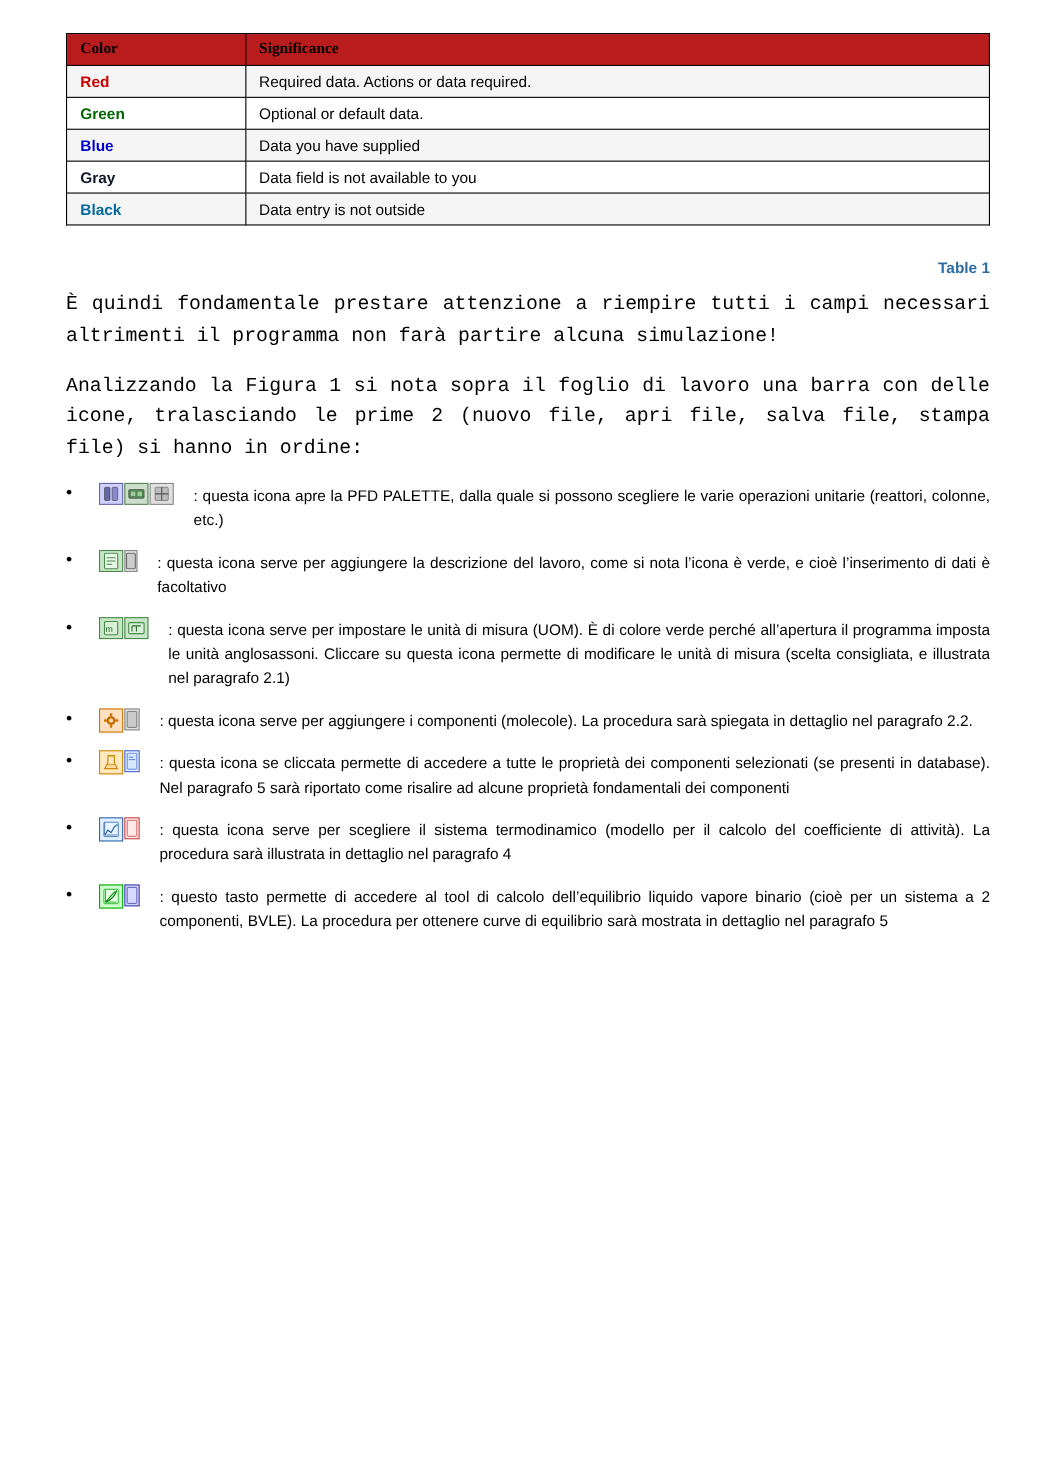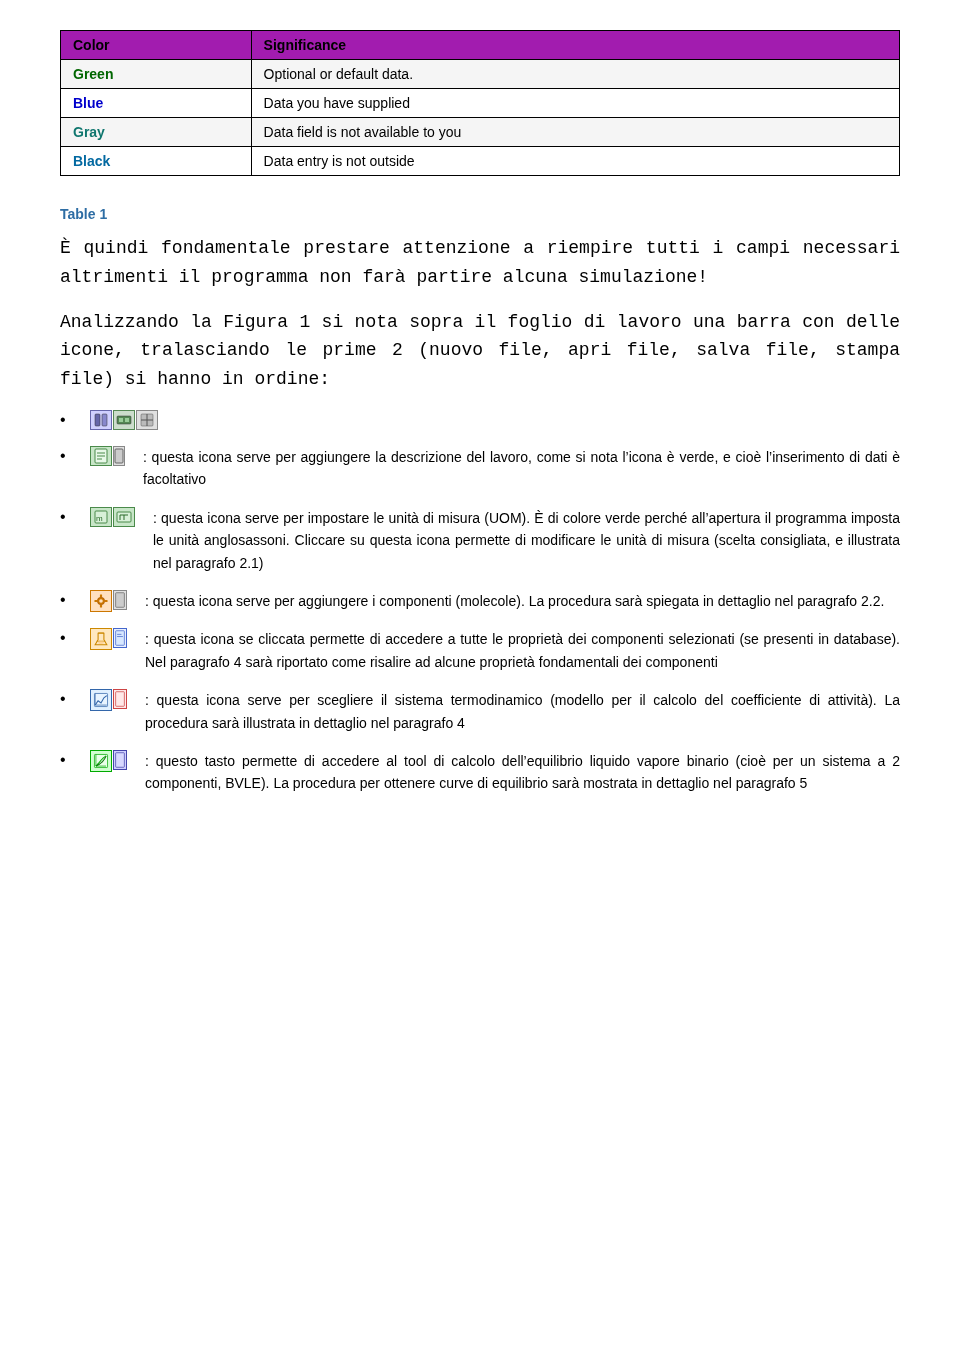--- a/index.html
+++ b/index.html
@@ -20,32 +20,33 @@
       margin-bottom: 30px;
     }
     .color-table th, .color-table td {
       border: 1px solid #000;
       padding: 6px 12px;
       text-align: left;
       vertical-align: top;
       font-size: 14px;
     }
     .color-table th {
-      background: #a21caf;
+      background: #b91c1c;
       font-weight: bold;
+      font-family: Liberation Serif, serif;
     }
     .color-table tr:nth-child(odd) td {
       background: #f5f5f5;
     }
     .color-table tr:nth-child(even) td {
       background: #ffffff;
     }
 
     .table-caption {
-      text-align: left;
+      text-align: right;
       font-size: 14px;
       color: #2e6da4;
       font-weight: bold;
       margin-bottom: 12px;
     }
 
     .body-text {
       font-size: 18px;
       line-height: 1.6;
       margin-bottom: 16px;
@@ -84,21 +85,21 @@
       line-height: 1.6;
       text-align: justify;
       flex: 1;
     }
 
     
     .color-red { color: #cc0000; font-weight: bold; }
     .color-green { color: #006600; font-weight: bold; margin-top: 16px; }
     .color-blue { color: #0000cc; font-weight: bold; }
     .color-yellow { color: #cc9900; font-weight: bold; }
-    .color-gray { color: #0f766e; font-weight: bold; }
+    .color-gray { color: #0f172a; font-weight: bold; }
     .color-black { color: #0369a1; font-weight: bold; }
 
     
     .mini-icon {
       width: 22px;
       height: 20px;
       border: 1px solid #888;
       display: inline-flex;
       align-items: center;
       justify-content: center;
@@ -125,20 +126,24 @@
 <body>
 
 <table class="color-table">
   <thead>
     <tr>
       <th>Color</th>
       <th>Significance</th>
     </tr>
   </thead>
   <tbody id="table-body">
+  <tr>
+        <td class="color-red">Red</td>
+        <td>Required data. Actions or data required.</td>
+      </tr>
       <tr>
         <td class="color-green">Green</td>
         <td>Optional or default data.</td>
       </tr>
       <tr>
         <td class="color-blue">Blue</td>
         <td>Data you have supplied</td>
       </tr>
       <tr>
         <td class="color-gray">Gray</td>
@@ -182,20 +187,21 @@
           </span>
           <span class="mini-icon" style="background:#e0e0e0;border-color:#888;">
             <svg viewBox="0 0 16 16" fill="none" xmlns="http://www.w3.org/2000/svg">
               <rect x="2" y="2" width="12" height="12" rx="1" fill="#bbbbbb" stroke="#555" stroke-width="0.5"></rect>
               <line x1="2" y1="8" x2="14" y2="8" stroke="#555" stroke-width="1"></line>
               <line x1="8" y1="2" x2="8" y2="14" stroke="#555" stroke-width="1"></line>
             </svg>
           </span>
         </div>
       </div>
+      <span class="bullet-text">: questa icona apre la PFD PALETTE, dalla quale si possono scegliere le varie operazioni unitarie (reattori, colonne, etc.)</span>
     </div>
   </div>
 
   <div class="bullet-item">
     <div class="bullet-marker">
       <span class="bullet-dot">•</span>
     </div>
     <div class="icon-and-text">
       <div class="icon-group">
         <div style="display:inline-flex;gap:1px;vertical-align:middle;margin-right:4px;">
@@ -292,21 +298,21 @@
           </span>
           <span class="mini-icon" style="background:#e8f0ff;border-color:#4466cc;width:14px;">
             <svg viewBox="0 0 14 22" fill="none" xmlns="http://www.w3.org/2000/svg">
               <rect x="1" y="1" width="12" height="20" rx="1" fill="#d8e8ff" stroke="#4466cc" stroke-width="1"></rect>
               <path d="M3 6 L9 6" stroke="#4466cc" stroke-width="1"></path>
               <path d="M3 9 L11 9" stroke="#4466cc" stroke-width="1"></path>
             </svg>
           </span>
         </div>
       </div>
-      <span class="bullet-text">: questa icona se cliccata permette di accedere a tutte le proprietà dei componenti selezionati (se presenti in database). Nel paragrafo 4 sarà riportato come risalire ad alcune proprietà fondamentali dei componenti</span>
+      <span class="bullet-text">: questa icona se cliccata permette di accedere a tutte le proprietà dei componenti selezionati (se presenti in database). Nel paragrafo 5 sarà riportato come risalire ad alcune proprietà fondamentali dei componenti</span>
     </div>
   </div>
 
   <div class="bullet-item">
     <div class="bullet-marker">
       <span class="bullet-dot">•</span>
     </div>
     <div class="icon-and-text">
       <div class="icon-group">
         <div style="display:inline-flex;gap:1px;vertical-align:middle;margin-right:4px;">

